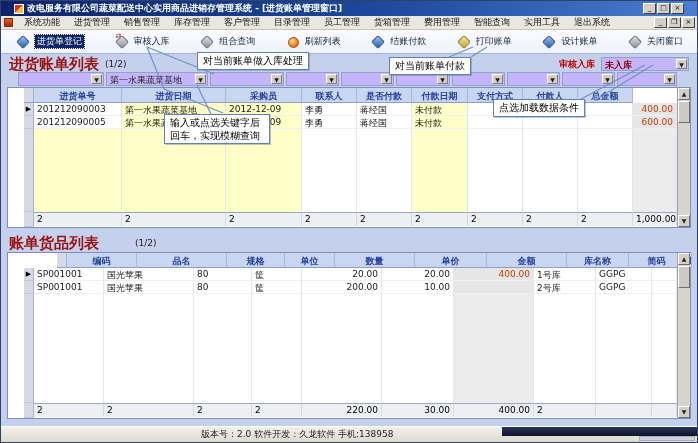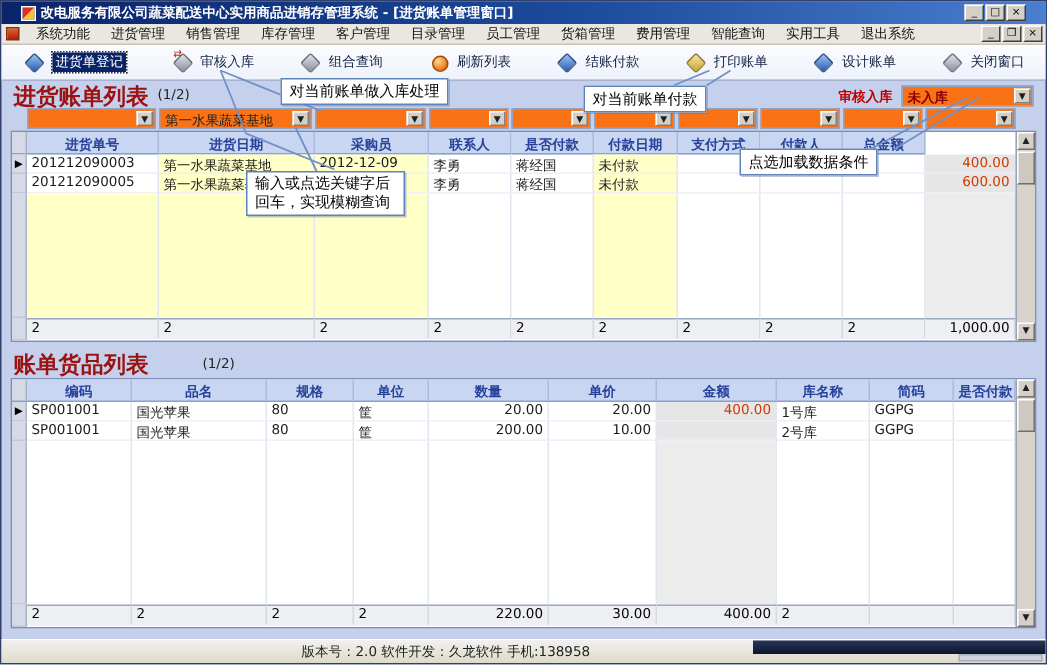--- a/index.html
+++ b/index.html
@@ -32,33 +32,33 @@
   .tb-label-active { background:#0a246a; color:#fff; padding:0 2px; outline:1px dotted #303030; }
 
   
   .content { flex:1; position:relative; padding:3px 6px 0 6px; }
   .sec-head { height:14px; display:flex; align-items:center; gap:6px; padding:0 2px; }
   .sec-title { color:#9b1212; font-weight:bold; font-size:15px; }
   .sec-page { color:#222; font-size:9px; }
   .sec-head .spacer { flex:1; }
   .audit-label { color:#c00000; font-weight:bold; font-size:9px; }
 
-  .combo { position:relative; height:14px; background:#f97316; border:1px solid #93a3c3; overflow:hidden; }
+  .combo { position:relative; height:14px; background:#c4b5fd; border:1px solid #93a3c3; overflow:hidden; }
   .combo .val { display:block; padding:1px 14px 0 3px; font-size:9px; color:#222; white-space:nowrap; overflow:hidden; }
   .combo .arrow { position:absolute; right:1px; top:1px; bottom:1px; width:11px; background:#d4d0c8; border:1px solid; border-color:#fff #808080 #808080 #fff; font-size:6px; line-height:10px; text-align:center; color:#202020; }
   .audit-combo { width:88px; }
   .audit-combo .val { color:#8b0000; font-weight:bold; }
 
   .filter-row { display:grid; height:16px; padding:1px 13px 1px 0; }
   .filter-cell { padding:0 1px; }
 
   
   .tblwrap { display:flex; background:#fff; border:1px solid #7e90b8; }
   .rows-stack { flex:1; display:flex; flex-direction:column; min-width:0; }
-  .trow { display:grid; flex:0 0 auto; }
+  .trow { display:grid; flex:0 0 auto;padding-left:16px; }
   .trow.filler { flex:1 1 auto; }
   .gut { background:#d6dae6; border-right:1px solid #aab2c6; border-bottom:1px solid #c2c8d8; font-size:7px; line-height:12px; color:#000; text-align:center; }
   .cell { border-right:1px solid #e2e6f0; border-bottom:1px solid #eef0f6; font-size:9px; color:#1a1a1a; padding:1px 3px 0 3px; white-space:nowrap; overflow:hidden; height:13px; }
   .trow.head { height:15px; }
   .trow.head .cell { background:#c9d6f2; color:#27429c; font-weight:bold; text-align:center; border-right:1px solid #a9b9dd; border-bottom:1px solid #8ba0cb; height:15px; padding-top:2px; }
   .trow.head .gut { border-bottom:1px solid #8ba0cb; }
   .trow.summary { height:15px; }
   .trow.summary .cell { background:#edeff3; border-top:1px solid #9aa8c6; border-right:1px solid #d4d8e0; color:#000; height:14px; }
   .cell.yellow { background:#ffffc8; }
   .cell.gray { background:#e6e6e6; }
@@ -322,21 +322,21 @@
         </div>
       </div>
 
     <div class="sec-head" style="margin-top:8px;">
       <span class="sec-title">账单货品列表</span>
       <span class="sec-page" style="margin-left:30px;">(1/2)</span>
     </div>
 
     <div class="tblwrap" id="tbl2" style="height:167px; margin-top:2px;">
         <div class="rows-stack">
-          <div class="trow head" style="grid-template-columns: 10px 70px 90px 58px 50px 80px 72px 80px 62px 56px 1fr;">
+          <div class="trow head" style="grid-template-columns: 10px 70px 90px 58px 50px 80px 72px 80px 62px 56px 1fr; margin-left: 33px;">
             <div class="gut"></div>
             <div class="cell">编码</div>
             <div class="cell">品名</div>
             <div class="cell">规格</div>
             <div class="cell">单位</div>
             <div class="cell">数量</div>
             <div class="cell">单价</div>
             <div class="cell">金额</div>
             <div class="cell">库名称</div>
             <div class="cell">简码</div>
@@ -404,21 +404,21 @@
       </div>
 
   </div>
 
   <div class="statusbar">
     <span>版本号：2.0   软件开发：久龙软件   手机:138958</span>
     <span class="dark-bar"></span>
     <span class="grip"></span>
   </div>
 
-  <div class="callout" style="left:186px; top:51px;">
+  <div class="callout" style="left:196px; top:51px;">
     <span>对当前账单做入库处理</span>
   </div>
   <div class="callout" style="left:388px; top:56px;">
     <span>对当前账单付款</span>
   </div>
   <div class="callout twoline" style="left:163px; top:113px; width:106px;">
     <span>输入或点选关键字后</span><br>
     <span>回车，实现模糊查询</span>
   </div>
   <div class="callout" style="left:492px; top:98px;">

